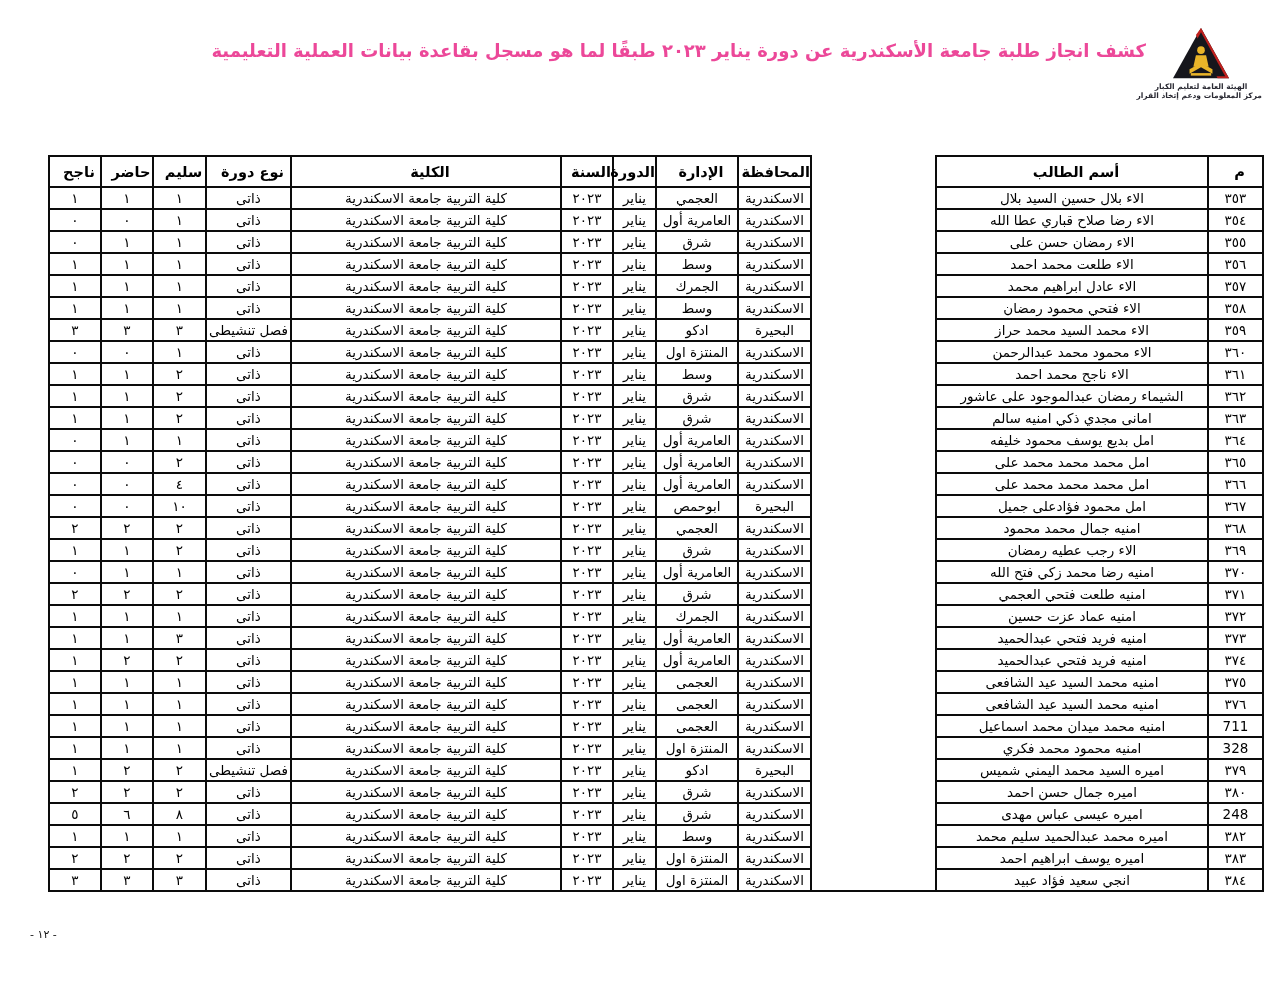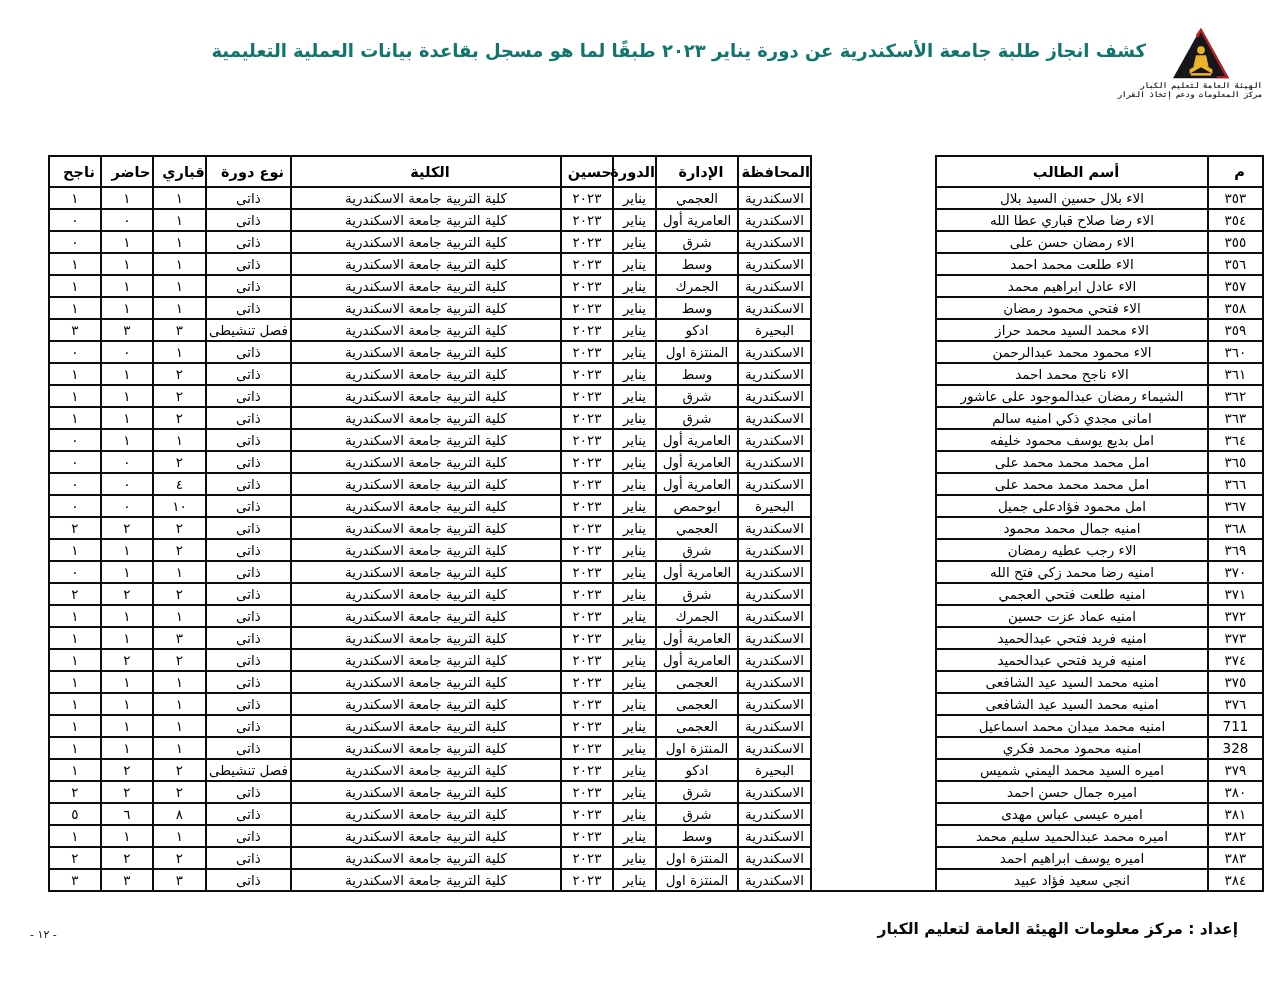--- a/index.html
+++ b/index.html
@@ -1,23 +1,23 @@
 <!DOCTYPE html>
 <html lang="ar"><head>
 <meta charset="utf-8">
 <style>
   html,body{margin:0;padding:0;background:#ffffff;}
   .page{position:relative;width:1280px;height:988px;background:#ffffff;overflow:hidden;
         font-family:"DejaVu Sans",sans-serif;color:#000;}
   
   .doc-title{position:absolute;top:40px;left:300px;width:846px;text-align:center;
-             direction:rtl;font-weight:bold;font-size:18px;white-space:nowrap;color:#0f766e;}
+             direction:rtl;font-weight:bold;font-size:18px;white-space:nowrap;color:#ec4899;}
   .logo-block{position:absolute;top:26px;left:1140px;width:122px;text-align:center;}
   .logo-block svg{display:block;margin:0 auto;}
-  .logo-caption{direction:rtl;font-size:7.5px;font-weight:bold;color:#2a2a33;line-height:1.25;white-space:nowrap;font-family:Liberation Mono, monospace;}
+  .logo-caption{direction:rtl;font-size:7.5px;font-weight:bold;color:#2a2a33;line-height:1.25;white-space:nowrap;}
   
   .report-table{position:absolute;top:155px;left:48px;width:1214px;
                 border-collapse:collapse;direction:rtl;table-layout:fixed;}
   .report-table th,.report-table td{border:2px solid #0c0c0c;text-align:center;vertical-align:middle;
                 padding:0;overflow:visible;}
   .report-table th{height:29px;font-size:14.5px;font-weight:bold;padding-left:8px;}
   .report-table td{height:20px;font-size:13.5px;line-height:20px;white-space:nowrap;}
   .report-table th.col-spacer,.report-table td.col-spacer{border:none;background:#fff;}
   .report-table tr:last-child td.col-spacer{border-bottom:2px solid #0c0c0c;}
   .report-table td.cell-name,.report-table td.cell-college{font-size:13.5px;}
@@ -64,24 +64,24 @@
         <col style="width:52px">
     </colgroup>
     <thead>
       <tr>
         <th>م</th>
         <th>أسم الطالب</th>
         <th class="col-spacer"></th>
         <th>المحافظة</th>
         <th>الإدارة</th>
         <th>الدورة</th>
-        <th>حسين</th>
+        <th>السنة</th>
         <th>الكلية</th>
         <th>نوع دورة</th>
-        <th>قباري</th>
+        <th>سليم</th>
         <th>حاضر</th>
         <th>ناجح</th>
       </tr>
     </thead>
     <tbody>
         <tr>
           <td class="cell-no">٣٥٣</td>
           <td class="cell-name">الاء بلال حسين السيد بلال</td>
           <td class="col-spacer"></td>
           <td class="cell-gov">الاسكندرية</td>
@@ -466,21 +466,21 @@
           <td class="cell-admin">شرق</td>
           <td class="cell-session">يناير</td>
           <td class="cell-year">٢٠٢٣</td>
           <td class="cell-college">كلية التربية جامعة الاسكندرية</td>
           <td class="cell-type">ذاتى</td>
           <td class="cell-enrolled">٢</td>
           <td class="cell-present">٢</td>
           <td class="cell-passed">٢</td>
         </tr>
         <tr>
-          <td class="cell-no">٣٨١</td>
+          <td class="cell-no">248</td>
           <td class="cell-name">اميره عيسى عباس مهدى</td>
           <td class="col-spacer"></td>
           <td class="cell-gov">الاسكندرية</td>
           <td class="cell-admin">شرق</td>
           <td class="cell-session">يناير</td>
           <td class="cell-year">٢٠٢٣</td>
           <td class="cell-college">كلية التربية جامعة الاسكندرية</td>
           <td class="cell-type">ذاتى</td>
           <td class="cell-enrolled">٨</td>
           <td class="cell-present">٦</td>
@@ -524,16 +524,15 @@
           <td class="cell-year">٢٠٢٣</td>
           <td class="cell-college">كلية التربية جامعة الاسكندرية</td>
           <td class="cell-type">ذاتى</td>
           <td class="cell-enrolled">٣</td>
           <td class="cell-present">٣</td>
           <td class="cell-passed">٣</td>
         </tr>
       </tbody>
   </table>
 
-  <div class="footer-prepared">إعداد :  مركز معلومات الهيئة العامة لتعليم الكبار</div>
   <div class="footer-page">- ١٢ -</div>
 
 </div>
 
 </body></html>

